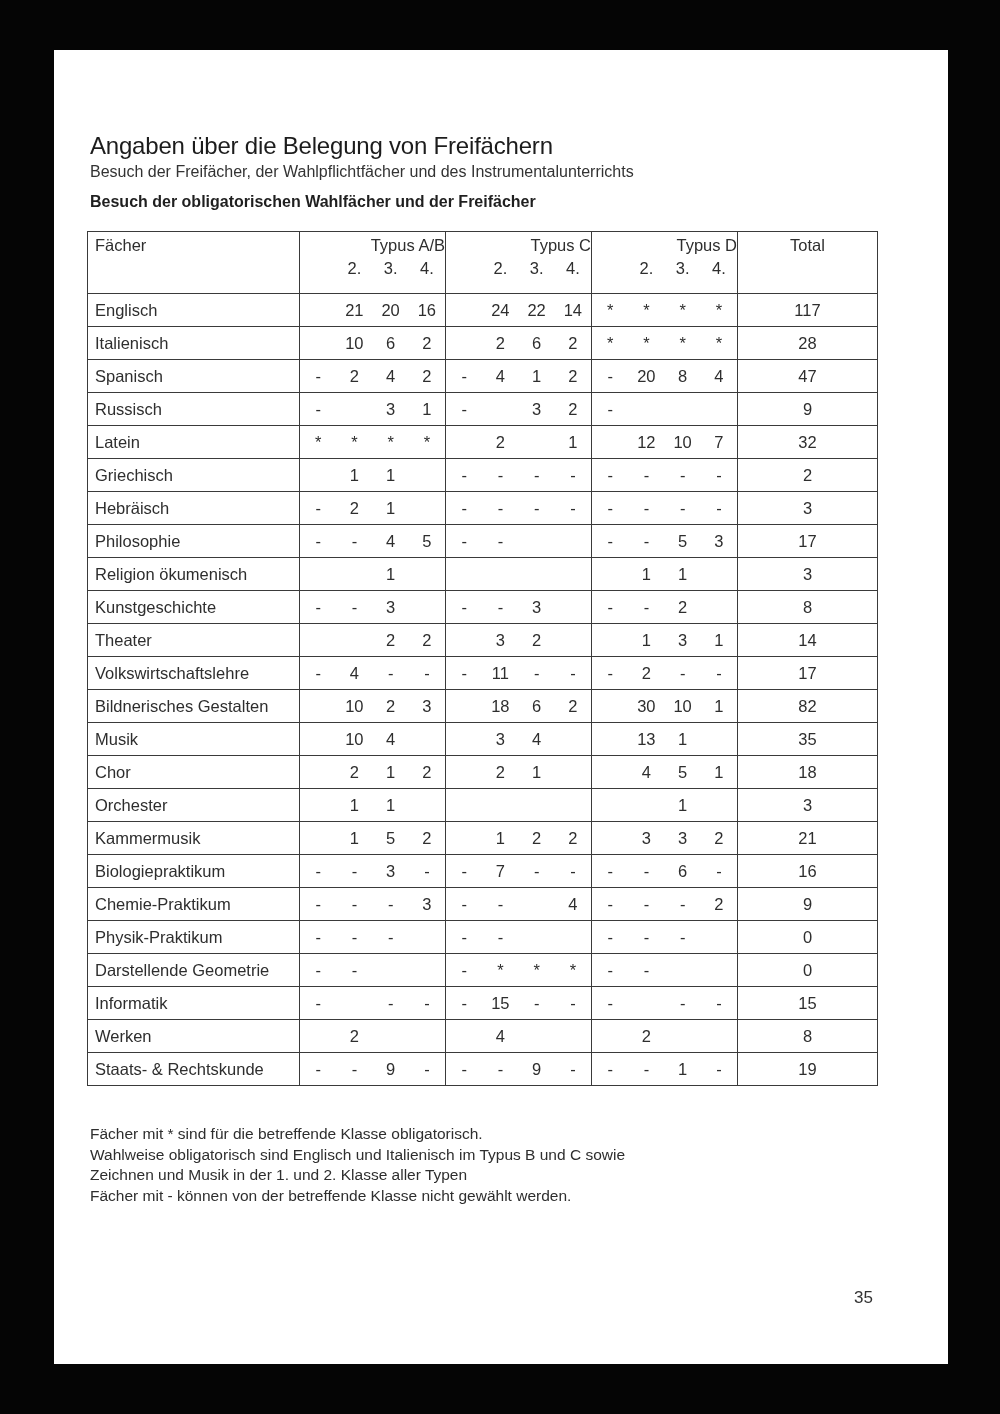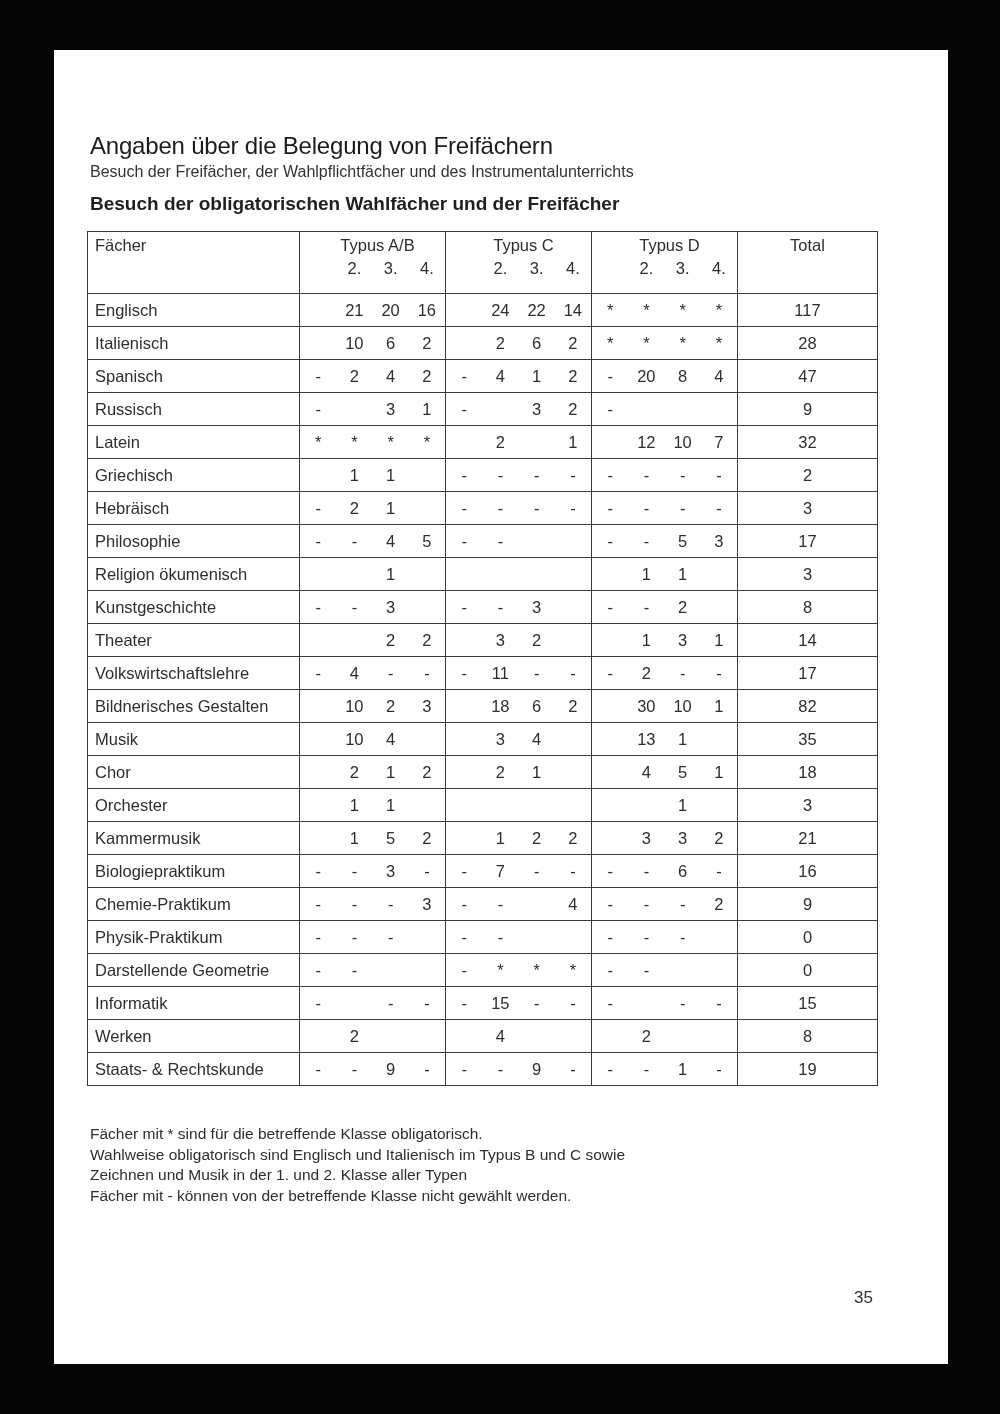--- a/index.html
+++ b/index.html
@@ -1,29 +1,29 @@
 <!DOCTYPE html>
 <html><head>
 <meta charset="utf-8">
 <style>
   html, body { margin:0; padding:0; }
   body { width:1000px; height:1414px; background:#050505; position:relative; overflow:hidden;
          font-family:"Liberation Sans", sans-serif; color:#2a2a2a; }
   .page { position:absolute; left:54px; top:50px; width:894px; height:1314px; background:#fff; }
   .title { position:absolute; left:36px; top:82px; font-size:24px; font-weight:normal; color:#1c1c1c; margin:0; letter-spacing:-0.2px; }
   .subtitle { position:absolute; left:36px; top:113px; font-size:16px; color:#333; }
-  .section { position:absolute; left:36px; top:143px; font-size:19px; font-weight:bold; color:#1f1f1f; }
+  .section { position:absolute; left:36px; top:143px; font-size:16px; font-weight:bold; color:#1f1f1f; }
   table { position:absolute; left:33px; top:181px; border-collapse:collapse; table-layout:fixed; }
   td, th { border:1.5px solid #3a3a3a; font-size:16.5px; font-weight:normal; color:#2e2e2e; padding:0; height:32px; }
   th { height:57px; vertical-align:top; }
   .subj { text-align:left; padding-left:7px; }
   .grp { padding:0; }
   .grp .row4 { display:flex; height:100%; align-items:center; }
   .grp .row4 span { flex:1; text-align:center; }
-  .hdr-grp .lbl { display:block; text-align:center; padding-top:4px; margin-left:10px; }
+  .hdr-grp .lbl { display:block; text-align:right; padding-top:4px; margin-left:10px; }
   .hdr-grp .nums { display:flex; margin-top:4px; }
   .hdr-grp .nums span { flex:1; text-align:center; }
   .total { text-align:center; }
   th.subj { text-align:left; padding-top:4px; }
   th.total { padding-top:4px; }
   .notes { position:absolute; left:36px; top:1074px; font-size:15.5px; line-height:20.5px; color:#2e2e2e; }
   .pageno { position:absolute; left:800px; top:1238px; font-size:17px; color:#333; }
 </style>
 </head>
 <body>

